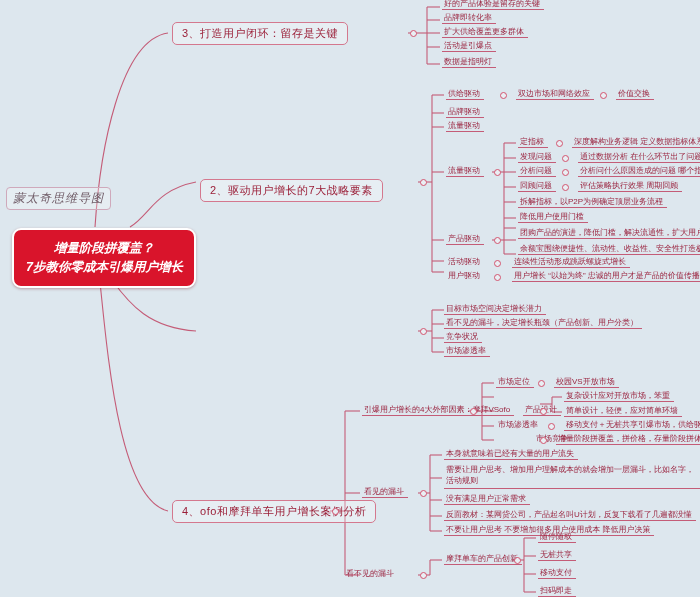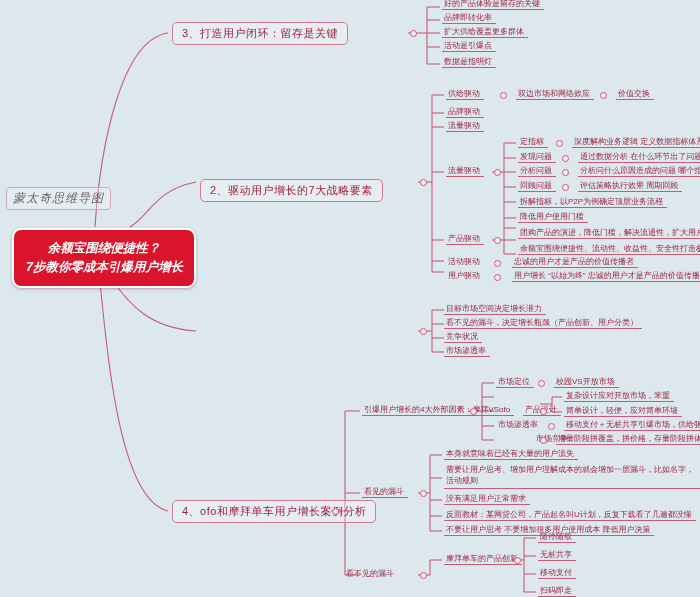--- a/index.html
+++ b/index.html
@@ -172,21 +172,21 @@
       <path d="M524,538 L536,538"></path>
       <path d="M524,556 L536,556"></path>
       <path d="M524,574 L536,574"></path>
       <path d="M524,592 L536,592"></path>
     </g>
   </svg>
 
   <div class="watermark" style="left:6px;top:187px;">蒙太奇思维导图</div>
 
   <div class="root" style="left:12px;top:228px;width:156px;">
-    <div>余额宝围绕便捷性？</div>
+    <div>增量阶段拼覆盖？</div>
     <div>7步教你零成本引爆用户增长</div>
   </div>
 
   <div class="node lvl1" style="left:172px;top:22px;">3、打造用户闭环：留存是关键</div>
   <div class="dot" style="left:410px;top:30px;"></div>
 
   <div class="node leaf" style="left:442px;top:-2px;">好的产品体验是留存的关键</div>
   <div class="node leaf" style="left:442px;top:12px;">品牌即转化率</div>
   <div class="node leaf" style="left:442px;top:26px;">扩大供给覆盖更多群体</div>
   <div class="node leaf" style="left:442px;top:40px;">活动是引爆点</div>
@@ -227,21 +227,21 @@
 
   <div class="node leaf" style="left:446px;top:233px;">产品驱动</div>
   <div class="dot" style="left:494px;top:237px;"></div>
 
   <div class="node leaf" style="left:518px;top:211px;">降低用户使用门槛</div>
   <div class="node leaf" style="left:518px;top:227px;">团购产品的演进，降低门槛，解决流通性，扩大用户群体</div>
   <div class="node leaf" style="left:518px;top:243px;">余额宝围绕便捷性、流动性、收益性、安全性打造极致体验</div>
 
   <div class="node leaf plain" style="left:446px;top:256px;">活动驱动</div>
   <div class="dot" style="left:494px;top:260px;"></div>
-  <div class="node leaf" style="left:512px;top:256px;">忠诚的用户才是产品的价值传播者</div>
+  <div class="node leaf" style="left:512px;top:256px;">连续性活动形成跳跃螺旋式增长</div>
 
   <div class="node leaf plain" style="left:446px;top:270px;">用户驱动</div>
   <div class="dot" style="left:494px;top:274px;"></div>
   <div class="node leaf" style="left:512px;top:270px;">用户增长 “以始为终” 忠诚的用户才是产品的价值传播者</div>
 
   <div class="dot" style="left:420px;top:328px;"></div>
 
   <div class="node leaf" style="left:444px;top:303px;">目标市场空间决定增长潜力</div>
   <div class="node leaf" style="left:444px;top:317px;">看不见的漏斗，决定增长瓶颈（产品创新、用户分类）</div>
   <div class="node leaf" style="left:444px;top:331px;">竞争状况</div>

